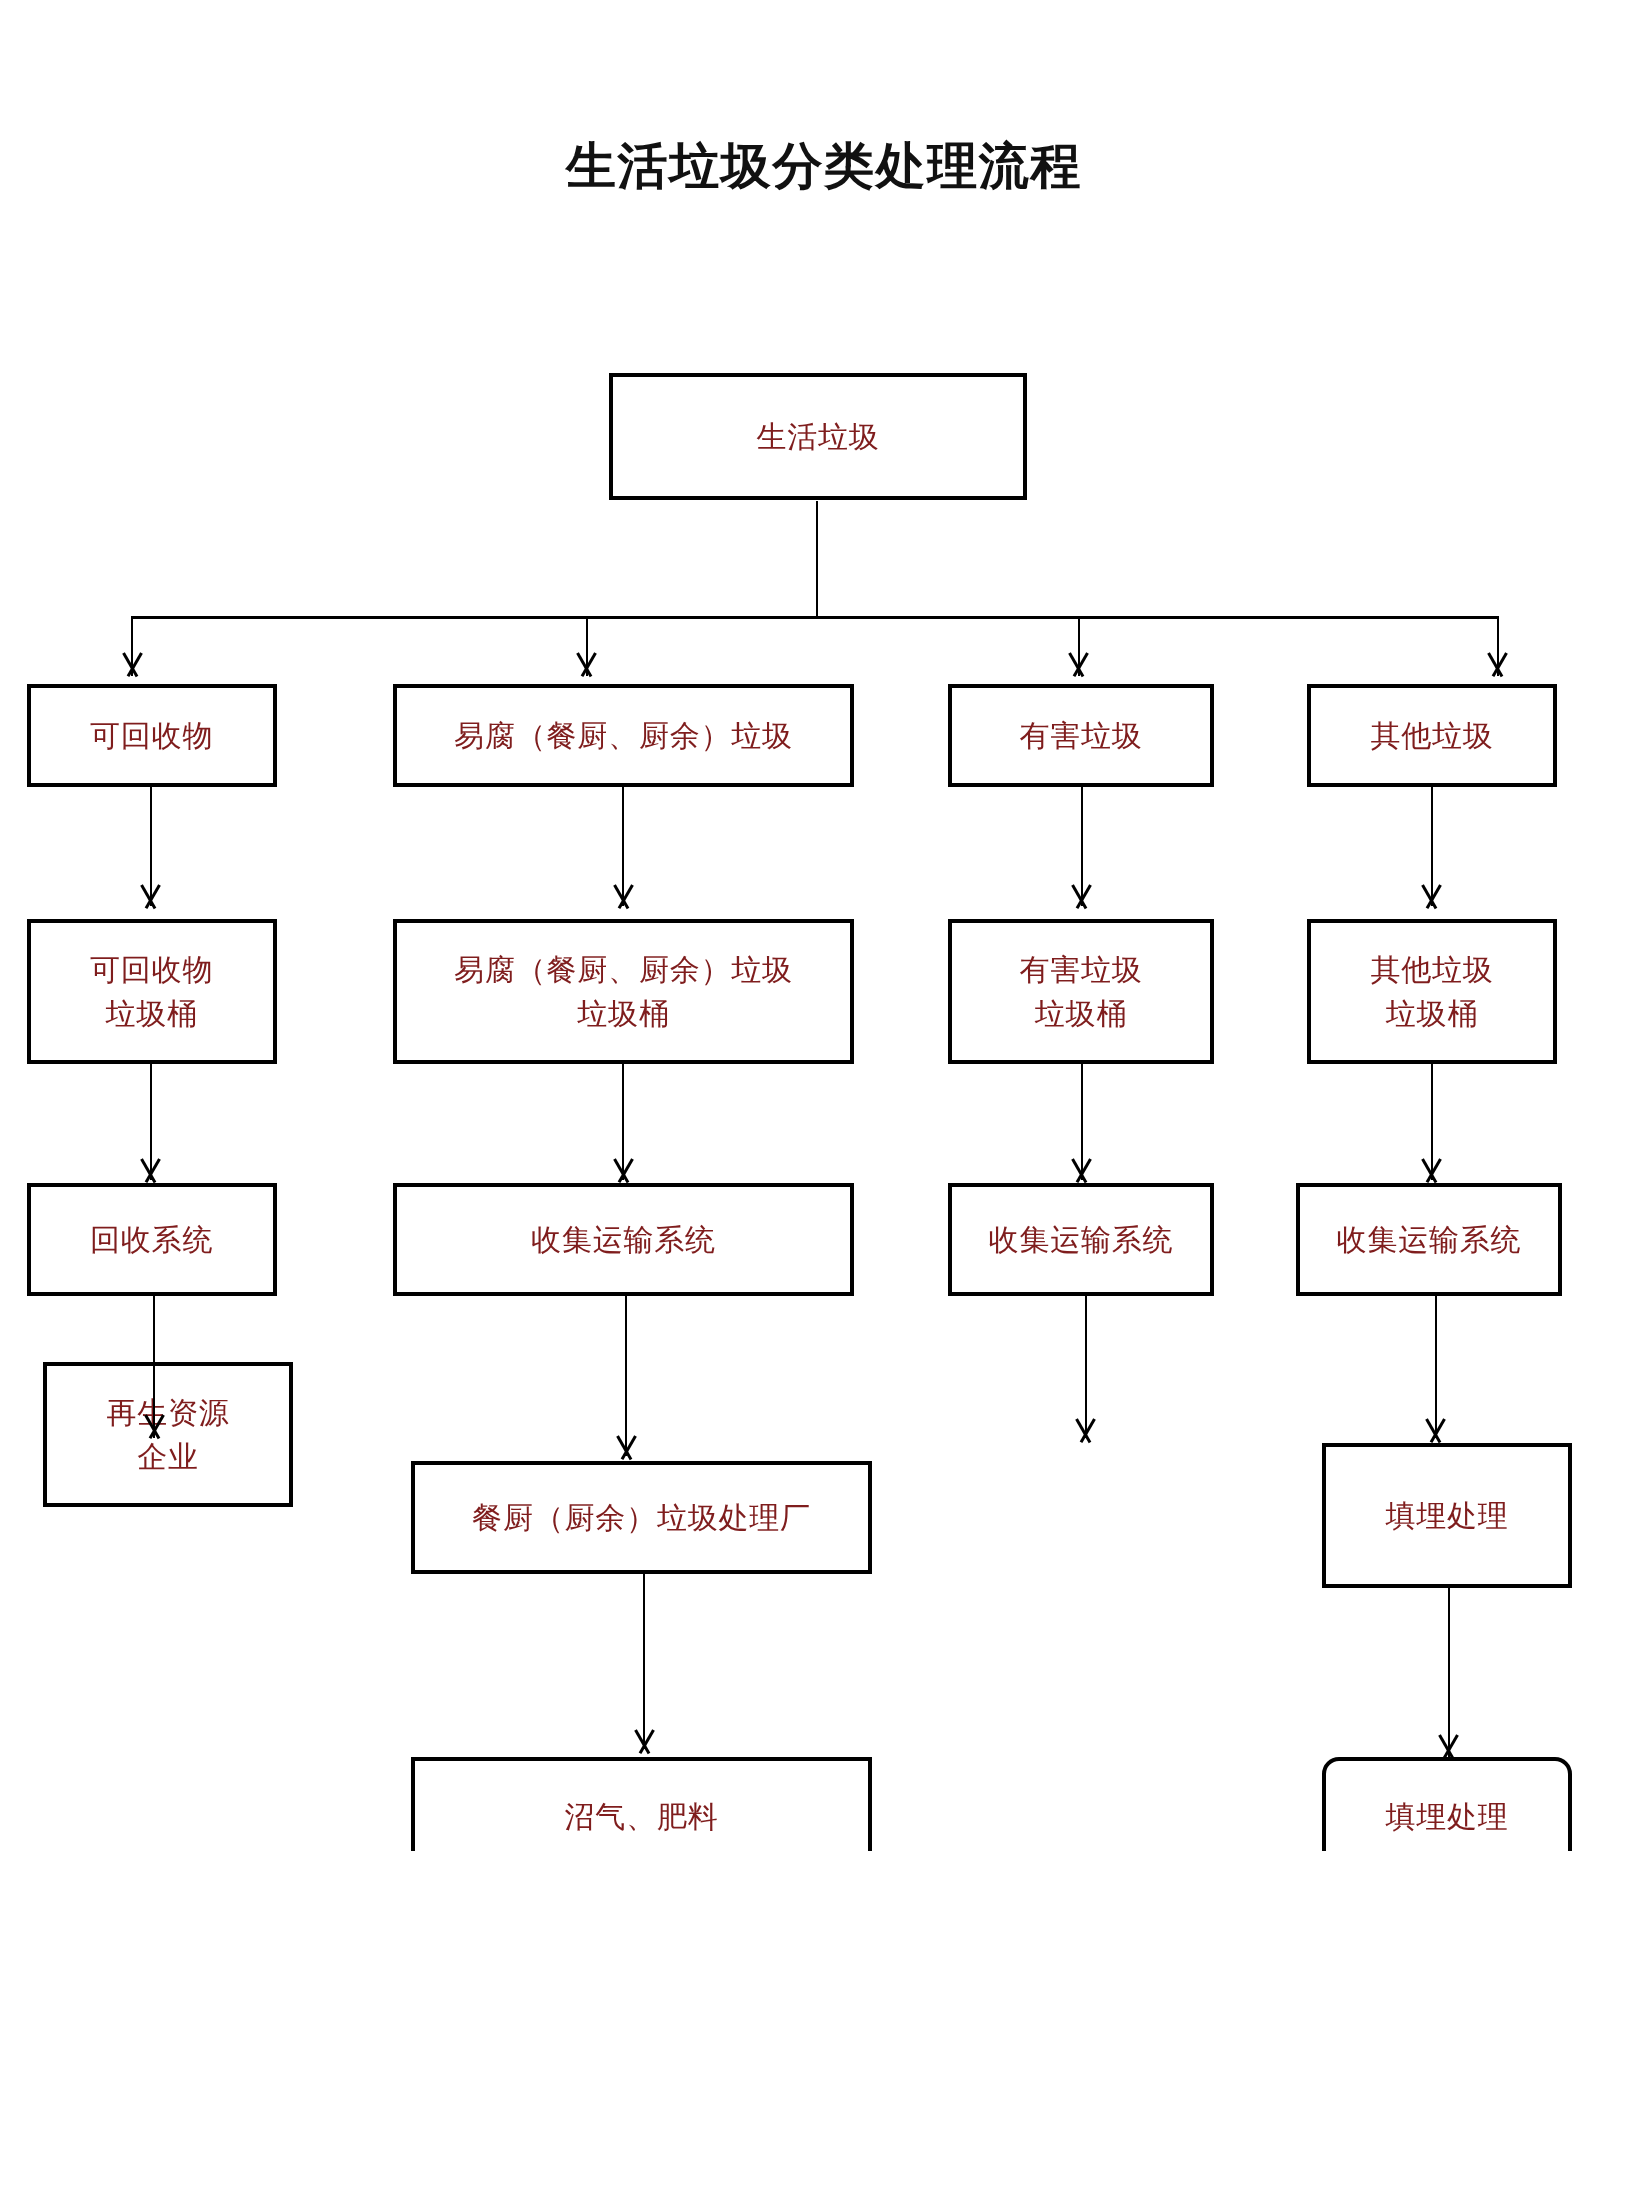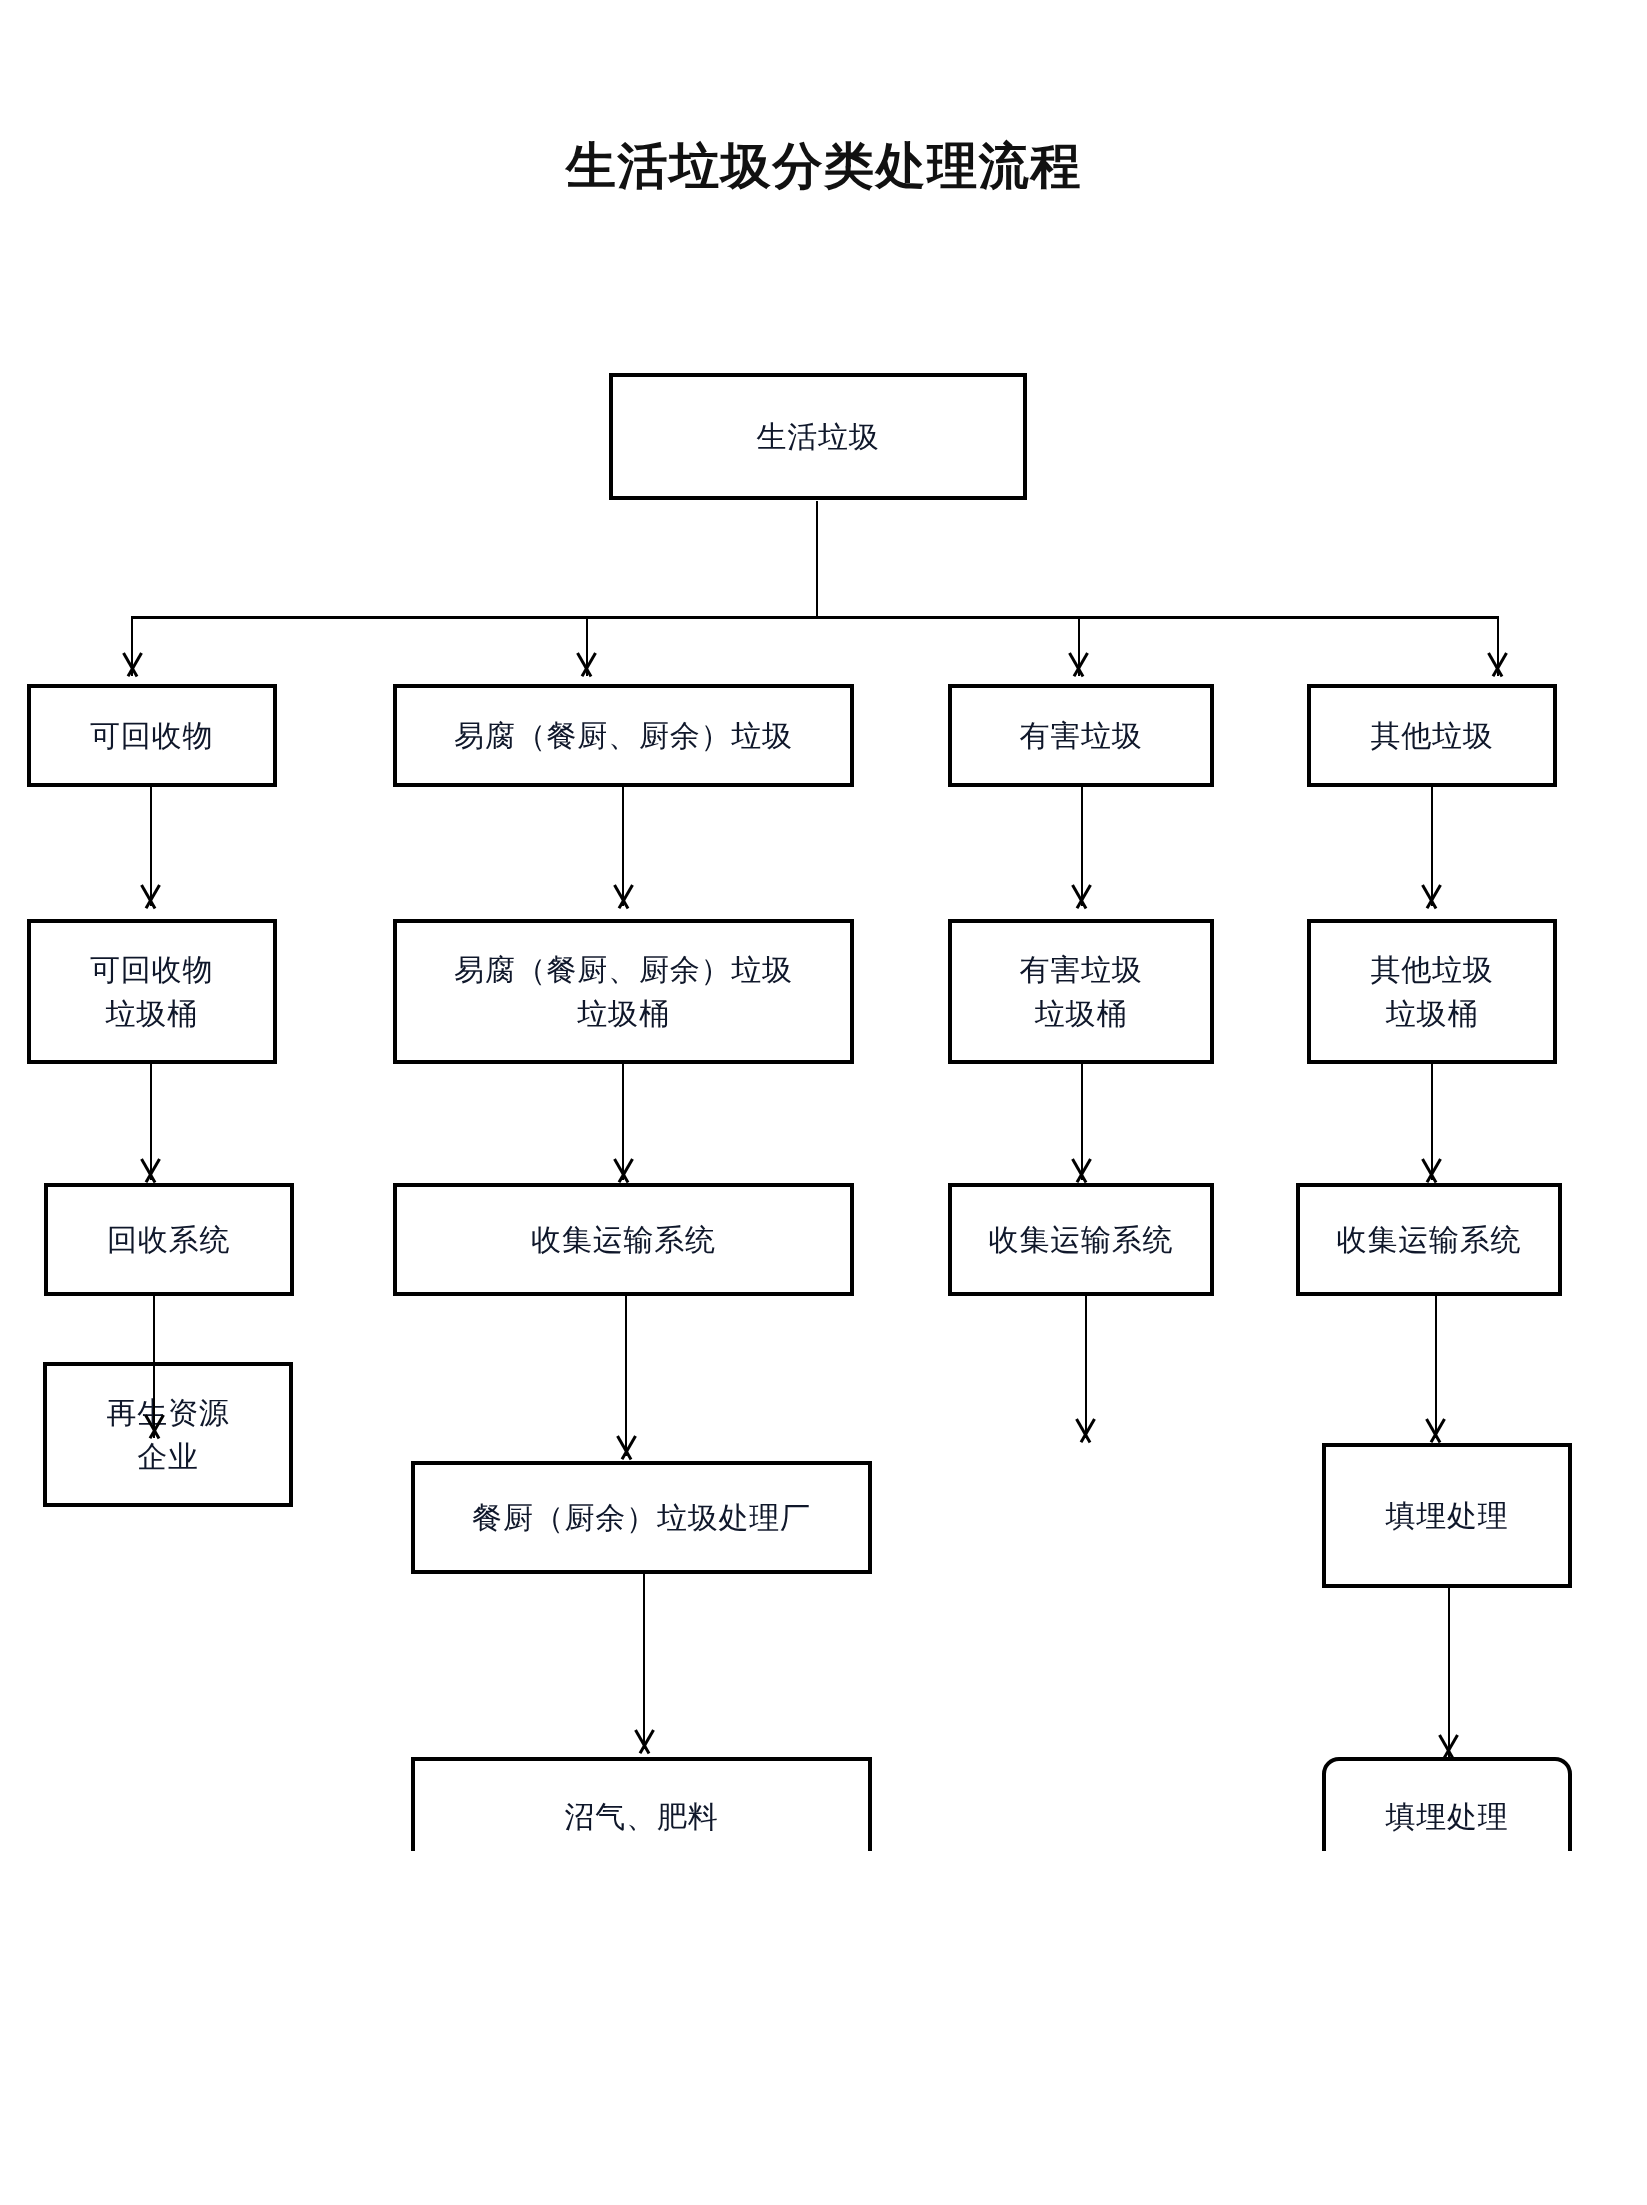--- a/index.html
+++ b/index.html
@@ -45,21 +45,21 @@
     display: flex;
     align-items: center;
     justify-content: center;
     text-align: center;
     z-index: 5;
   }
   .node .label {
     font-size: 30px;
     line-height: 1.45;
     letter-spacing: 0.8px;
-    color: #0f172a;
+    color: #7f1d1d;
     white-space: pre-line;
     padding: 0 6.4px;
     font-family: "Liberation Serif", "DejaVu Serif", serif;
   }
 
   
   .vline {
     position: absolute;
     background: #000000;
     width: 2.4px;
@@ -133,21 +133,21 @@
   <div class="arrowhead" style="left:135px; top:885px;"></div>
 
   <div class="node" style="left:26.6px; top:919px; width:250px; height:145px;">
     <span class="label">可回收物
 垃圾桶</span>
   </div>
 
   <div class="vline" style="left:150px; top:1064px; height:116px;"></div>
   <div class="arrowhead" style="left:135px; top:1159px;"></div>
 
-  <div class="node" style="left:26.6px; top:1183px; width:250px; height:113px;margin-left:17px;">
+  <div class="node" style="left:26.6px; top:1183px; width:250px; height:113px;">
     <span class="label">回收系统</span>
   </div>
 
   <div class="vline" style="left:153px; top:1296px; height:142px; z-index:7;"></div>
   <div class="arrowhead" style="left:139px; top:1415px; z-index:7;"></div>
 
   <div class="node" style="left:43px; top:1362px; width:250px; height:145px;">
     <span class="label">再生资源
 企业</span>
   </div>

